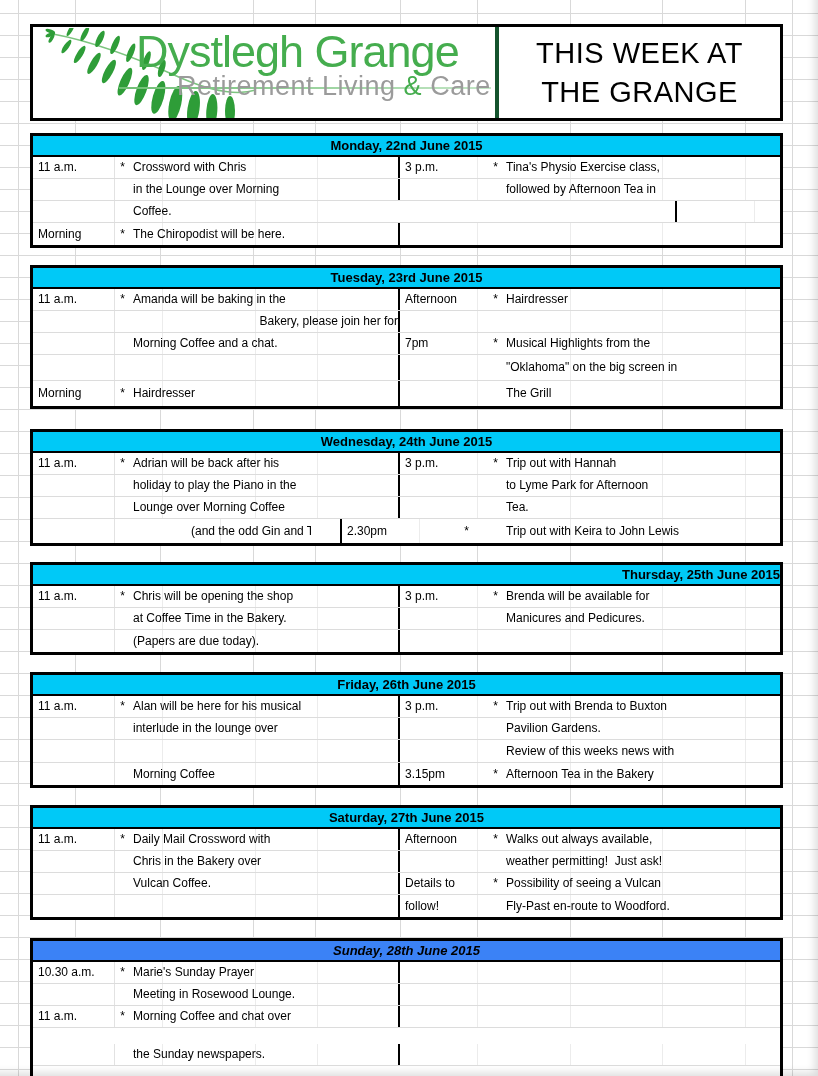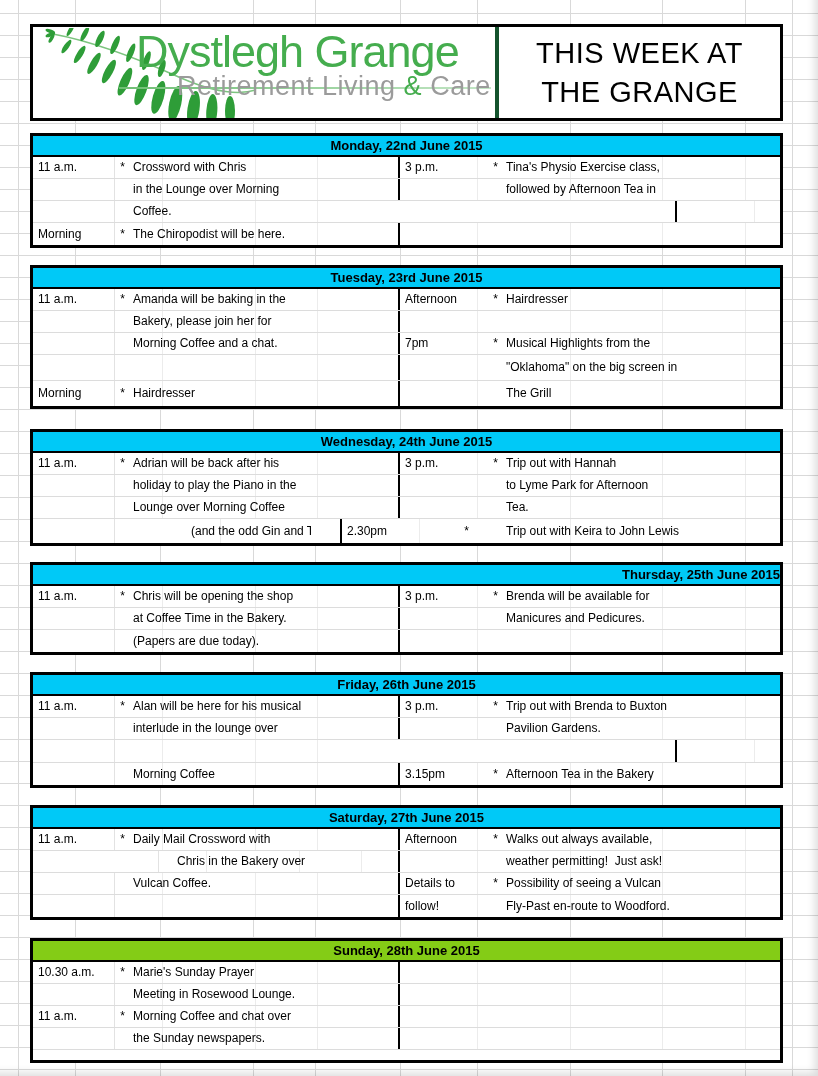--- a/index.html
+++ b/index.html
@@ -142,21 +142,21 @@
       <div class="day-block" style="top: 265px;">
         <div class="day-header" style="background: rgb(0, 201, 247);">Tuesday, 23rd June 2015</div>
         <div class="day-row bordered" style="height: 22px; line-height: 21px;">
           <div class="cell time-l">11 a.m.</div>
           <div class="cell ast-l">*</div>
           <div class="cell desc-l">Amanda will be baking in the</div>
           <div class="cell time-r">Afternoon</div>
           <div class="cell ast-r">*</div>
           <div class="cell desc-r">Hairdresser</div>
         </div>
-        <div class="day-row bordered" style="height: 22px; line-height: 21px;">
+        <div class="day-row bordered" style="height: 22px; line-height: 21px; text-align: right;">
           <div class="cell time-l"></div>
           <div class="cell ast-l"></div>
           <div class="cell desc-l">Bakery, please join her for</div>
           <div class="cell time-r"></div>
           <div class="cell ast-r"></div>
           <div class="cell desc-r"></div>
         </div>
         <div class="day-row bordered" style="height: 22px; line-height: 21px;">
           <div class="cell time-l"></div>
           <div class="cell ast-l"></div>
@@ -261,41 +261,42 @@
           <div class="cell time-r"></div>
           <div class="cell ast-r"></div>
           <div class="cell desc-r">Pavilion Gardens.</div>
         </div>
         <div class="day-row bordered" style="height: 23px; line-height: 22px;">
           <div class="cell time-l"></div>
           <div class="cell ast-l"></div>
           <div class="cell desc-l"></div>
           <div class="cell time-r"></div>
           <div class="cell ast-r"></div>
+          <div class="cell desc-r">Review of this weeks news with</div>
         </div>
         <div class="day-row" style="height: 22px; line-height: 22px;">
           <div class="cell time-l"></div>
           <div class="cell ast-l"></div>
           <div class="cell desc-l">Morning Coffee</div>
           <div class="cell time-r">3.15pm</div>
           <div class="cell ast-r">*</div>
           <div class="cell desc-r">Afternoon Tea in the Bakery</div>
         </div>
       </div>
       <div class="day-block" style="top: 805px;">
         <div class="day-header" style="background: rgb(0, 201, 247);">Saturday, 27th June 2015</div>
         <div class="day-row bordered" style="height: 22px; line-height: 21px;">
           <div class="cell time-l">11 a.m.</div>
           <div class="cell ast-l">*</div>
           <div class="cell desc-l">Daily Mail Crossword with</div>
           <div class="cell time-r">Afternoon</div>
           <div class="cell ast-r">*</div>
           <div class="cell desc-r">Walks out always available,</div>
         </div>
-        <div class="day-row bordered" style="height: 22px; line-height: 21px; padding-left: 44px;">
+        <div class="day-row bordered" style="height: 22px; line-height: 21px;">
           <div class="cell time-l"></div>
           <div class="cell ast-l"></div>
           <div class="cell desc-l">Chris in the Bakery over</div>
           <div class="cell time-r"></div>
           <div class="cell ast-r"></div>
           <div class="cell desc-r">weather permitting!  Just ask!</div>
         </div>
         <div class="day-row bordered" style="height: 22px; line-height: 21px;">
           <div class="cell time-l"></div>
           <div class="cell ast-l"></div>
@@ -307,21 +308,21 @@
         <div class="day-row" style="height: 22px; line-height: 22px;">
           <div class="cell time-l"></div>
           <div class="cell ast-l"></div>
           <div class="cell desc-l"></div>
           <div class="cell time-r">follow!</div>
           <div class="cell ast-r"></div>
           <div class="cell desc-r">Fly-Past en-route to Woodford.</div>
         </div>
       </div>
       <div class="day-block" style="top: 938px;">
-        <div class="day-header" style="background: #84cc16;">Sunday, 28th June 2015</div>
+        <div class="day-header" style="background: #3b82f6; font-style: italic;">Sunday, 28th June 2015</div>
         <div class="day-row bordered" style="height: 22px; line-height: 21px;">
           <div class="cell time-l">10.30 a.m.</div>
           <div class="cell ast-l">*</div>
           <div class="cell desc-l">Marie's Sunday Prayer</div>
           <div class="cell time-r"></div>
           <div class="cell ast-r"></div>
           <div class="cell desc-r"></div>
         </div>
         <div class="day-row bordered" style="height: 22px; line-height: 21px;">
           <div class="cell time-l"></div>
@@ -332,21 +333,21 @@
           <div class="cell desc-r"></div>
         </div>
         <div class="day-row bordered" style="height: 22px; line-height: 21px;">
           <div class="cell time-l">11 a.m.</div>
           <div class="cell ast-l">*</div>
           <div class="cell desc-l">Morning Coffee and chat over</div>
           <div class="cell time-r"></div>
           <div class="cell ast-r"></div>
           <div class="cell desc-r"></div>
         </div>
-        <div class="day-row bordered" style="height: 22px; line-height: 21px;">
+        <div class="day-row bordered" style="height: 22px; line-height: 21px; margin-top: 16px;">
           <div class="cell time-l"></div>
           <div class="cell ast-l"></div>
           <div class="cell desc-l">the Sunday newspapers.</div>
           <div class="cell time-r"></div>
           <div class="cell ast-r"></div>
           <div class="cell desc-r"></div>
         </div>
         <div class="blank-footer" style="height: 10px;"></div>
       </div>
     </div>

